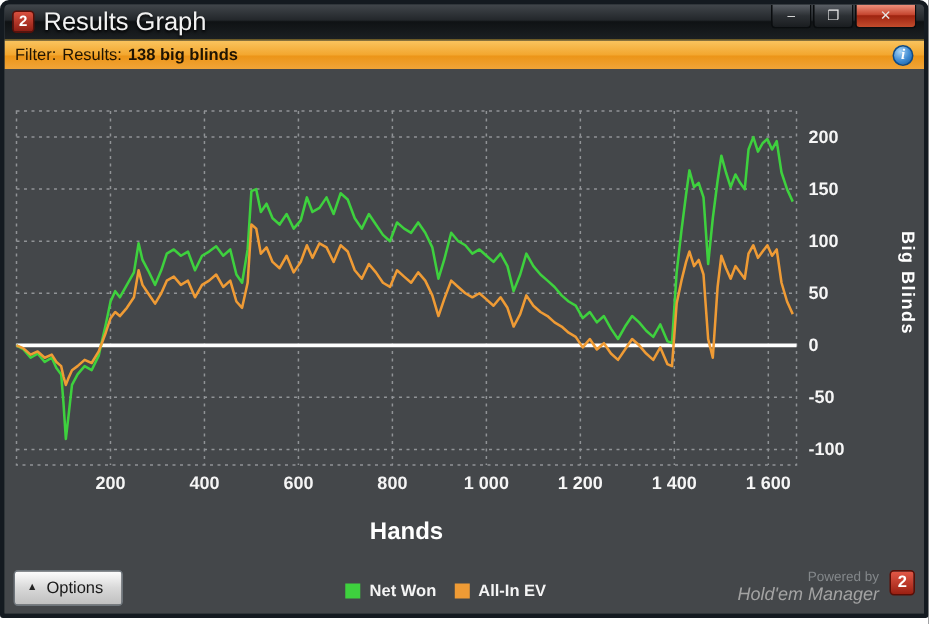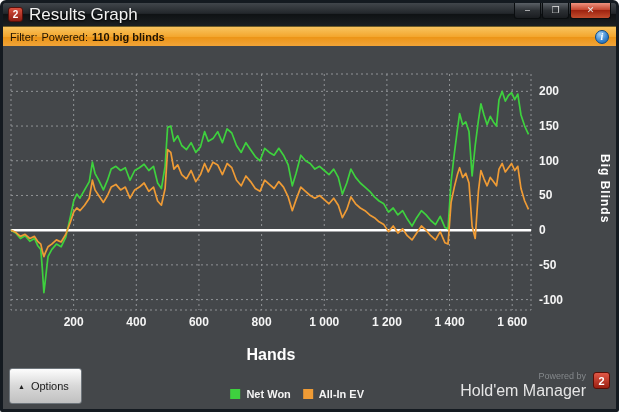--- a/index.html
+++ b/index.html
@@ -89,40 +89,40 @@
   }
   
   .footer {
     flex:0 0 30px;
     display:flex; align-items:center;
     padding:0 6px 5px 6px;
     position:relative;
   }
   .options-btn {
     display:flex; align-items:center; gap:6px;
-    height:36px; padding:0 12px 0 8px;
+    height:24px; padding:0 12px 0 8px;
     background:linear-gradient(#fdfdfd,#d8d8d8 50%,#c0c0c0);
     border:1px solid #6e757b; border-radius:3px;
     font-size:11px; color:#191919;
     font-family:"Liberation Sans", sans-serif;
     cursor:default;
   }
   .options-arrow { font-size:7px; color:#222; }
   .legend {
     position:absolute; left:48%; transform:translateX(-50%);
     bottom:9px;
     display:flex; align-items:center; gap:12px;
   }
   .legend-item { display:flex; align-items:center; gap:6px; }
   .swatch { width:10px; height:10px; }
   .legend-label { color:#f4f4f4; font-size:11px; font-weight:bold; }
   .powered { margin-left:auto; display:flex; gap:7px; }
   .powered-text { text-align:right; line-height:1.1; }
   .powered-by { font-size:9px; color:#84888b; }
-  .brand { font-size:16px; color:#e5e5e5; }
+  .brand { font-size:12px; color:#a3a3a3;font-style:italic; }
   .brand-badge {
     width:17px; height:17px; border-radius:3px;
     background:linear-gradient(#e25847,#9b2012);
     border:1px solid #5a0e06;
     color:#fff; font-size:11px; font-weight:bold;
     display:flex; align-items:center; justify-content:center;
   }
 </style>
 </head>
 <body>
@@ -134,22 +134,22 @@
     <div class="win-title">Results Graph</div>
     <div class="controls">
       <div class="ctrl">–</div>
       <div class="ctrl">❐</div>
       <div class="ctrl close">✕</div>
     </div>
   </div>
 
   <div class="filterbar">
     <span>Filter:</span>
-    <span>Powered:</span>
-    <span class="bold">110 big blinds</span>
+    <span>Results:</span>
+    <span class="bold">138 big blinds</span>
     <div class="info-icon">i</div>
   </div>
 
   <div class="content">
 
     <div class="chart-area">
       <svg id="chart" width="575" height="280">
           <rect x="2" y="18" width="520" height="236" fill="none" stroke="#909396" stroke-width="1" stroke-dasharray="2 3"></rect>
           <line x1="64.65060240963855" y1="18" x2="64.65060240963855" y2="254" stroke="#909396" stroke-width="1" stroke-dasharray="2 3"></line>
           <text x="64.65060240963855" y="270" text-anchor="middle" fill="#f5f5f5">200</text>

